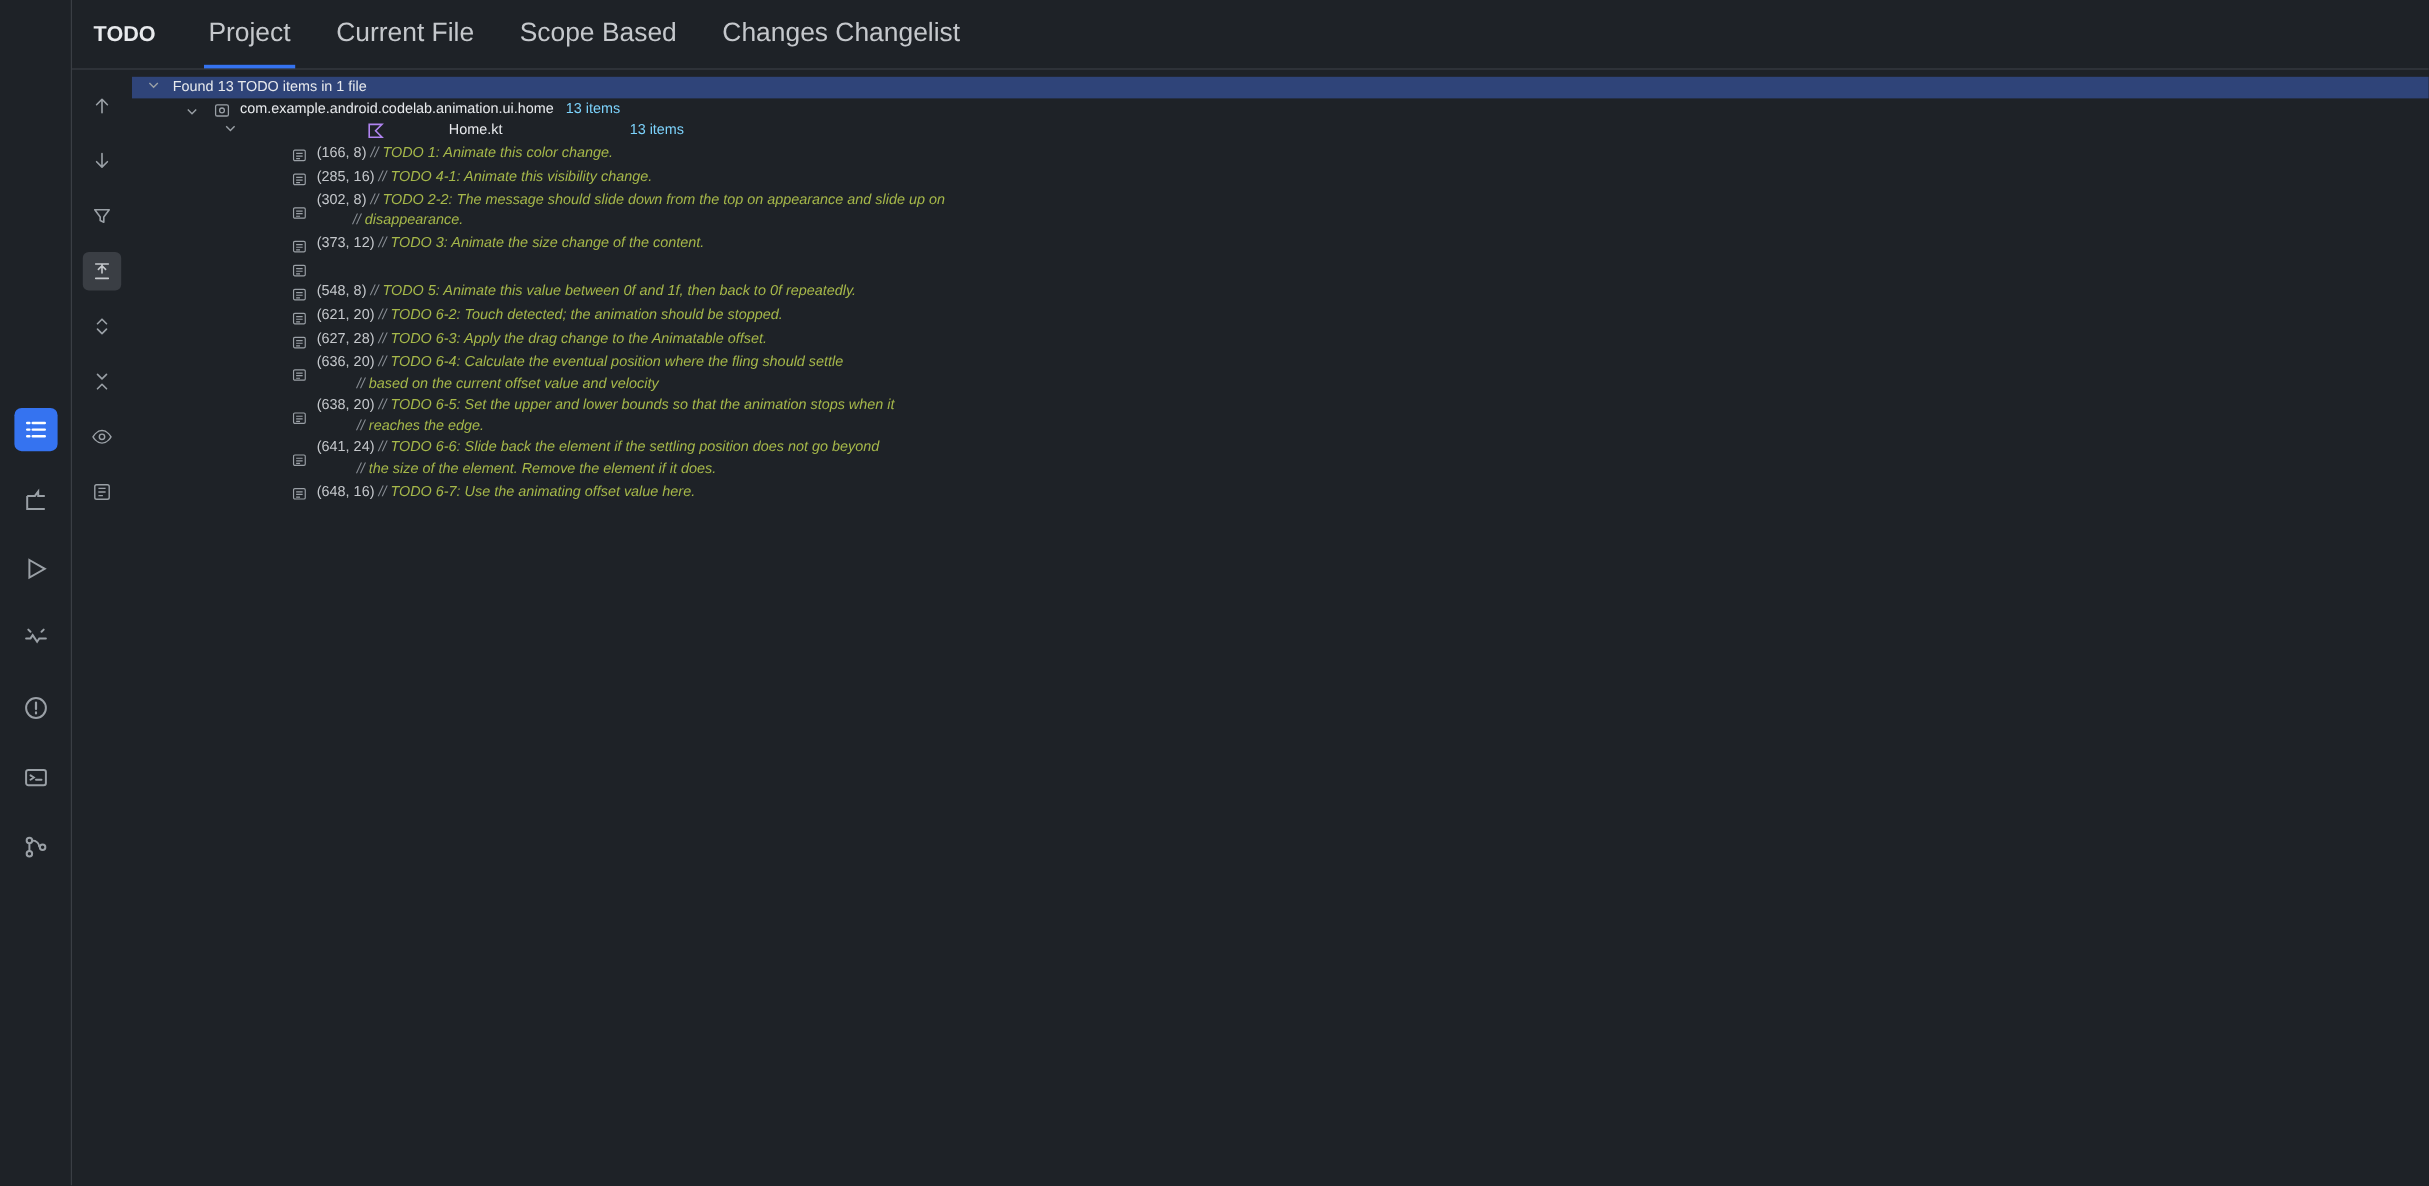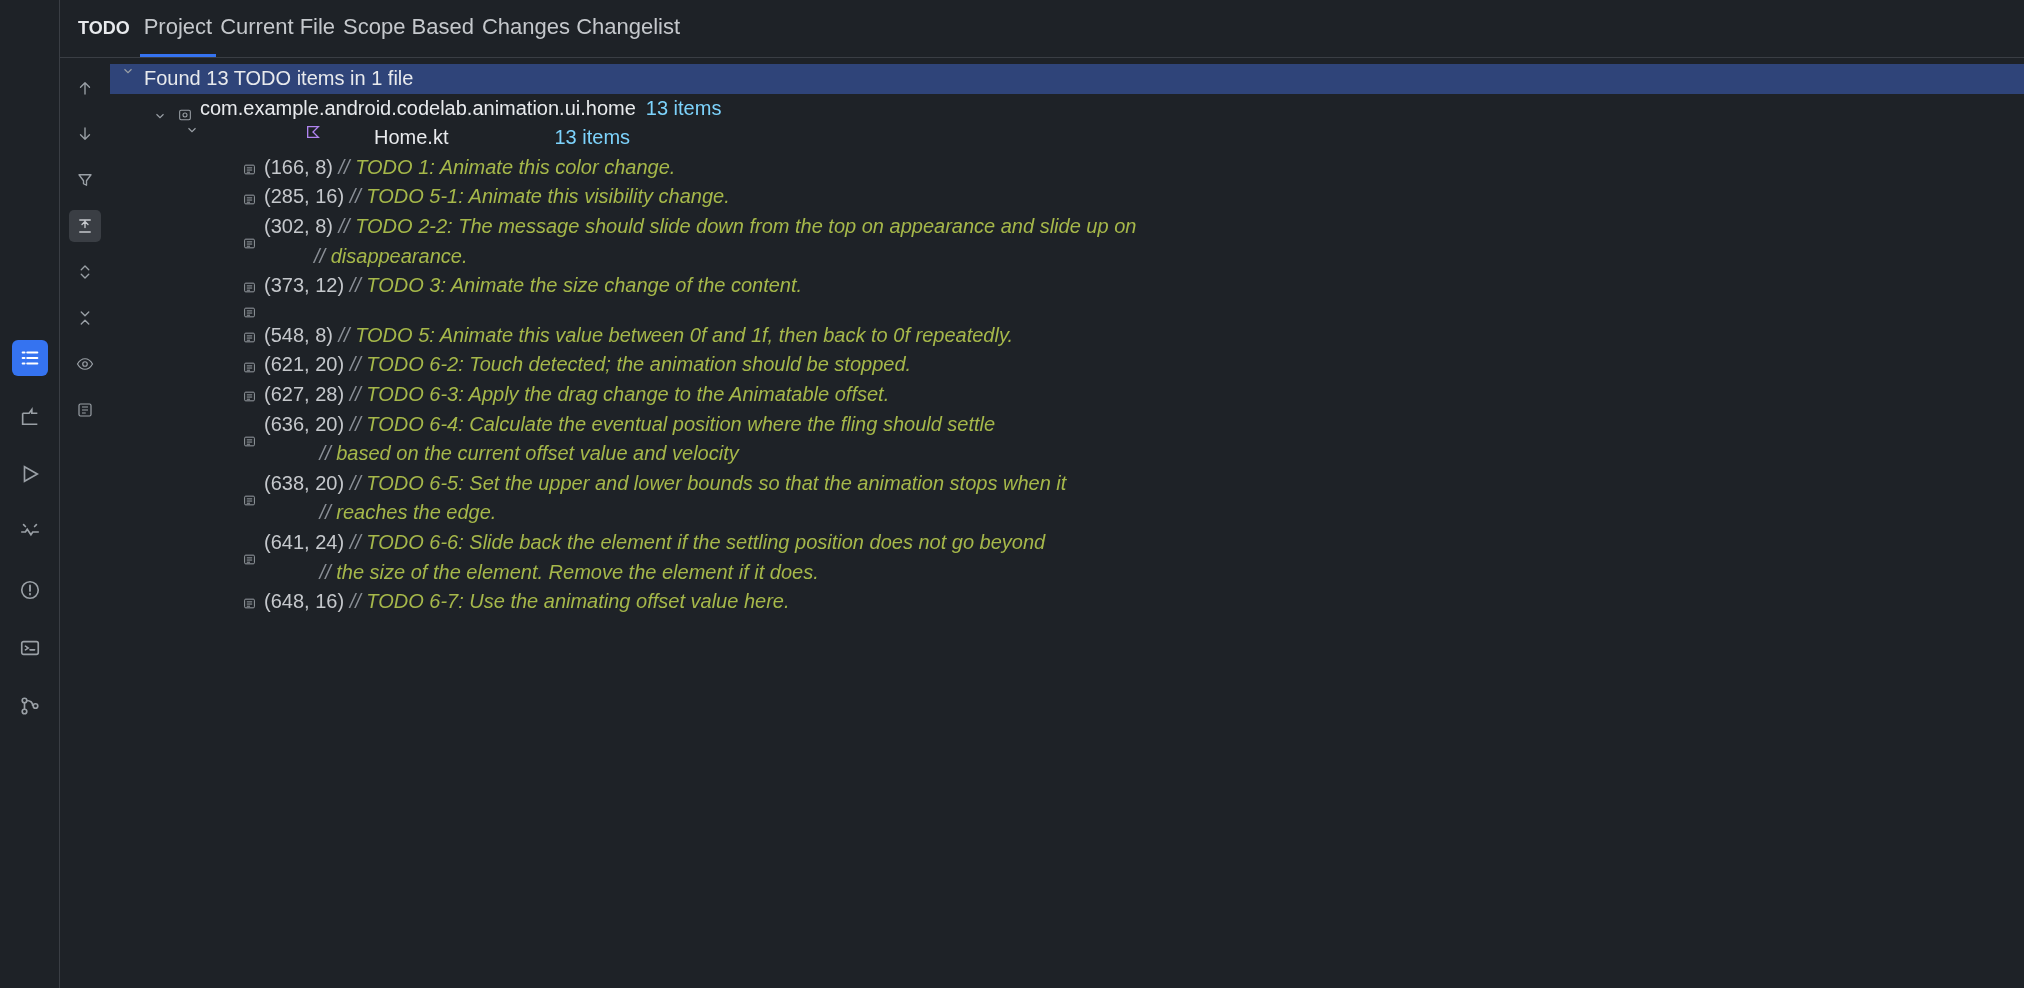--- a/index.html
+++ b/index.html
@@ -37,20 +37,21 @@
   flex: 1;
   display: flex;
   flex-direction: column;
 }
 .tab-bar {
   display: flex;
   align-items: center;
   border-bottom: 1px solid #3a3e44;
   padding: 0 18px;
   height: 58px;
+  gap: 30px;
 }
 .tab-bar .heading {
   font-weight: 700;
   color: #e8eaed;
   font-size: 18px;
   margin-right: 10px;
 }
 .tab-bar .tab {
   color: #c5c8cc;
   font-size: 22px;
@@ -76,21 +77,21 @@
 .tool-col .tbtn {
   width: 32px; height: 32px;
   display:flex; align-items:center; justify-content:center;
   border-radius:5px;
   color:#9aa0a6;
 }
 .tool-col .tbtn.pressed { background:#3a3e44; color:#c5c8cc; }
 .tree {
   flex: 1;
   padding-top: 6px;
-  font-size: 20px;
+  font-size: 12px;
   line-height: 1.48;
 }
 .row {
   display: flex;
   align-items: flex-start;
   white-space: nowrap;
 }
 .row.selected {
   background: #2f4479;
 }
@@ -288,21 +289,21 @@
             </div>
           </div>
           <div class="row indent-3">
             <span class="item-icon">
               <svg width="15" height="13" viewBox="0 0 24 24">
                 <rect x="3" y="4" width="18" height="16" rx="2" stroke="currentColor" stroke-width="1.8" fill="none"></rect>
                 <path d="M7 9h10M7 13h10M7 17h6" stroke="currentColor" stroke-width="1.8"></path>
               </svg>
             </span>
             <div class="multi">
-              <div><span class="coord">(285, 16)</span> <span class="slashes">// </span><span class="comment">TODO 5-1: Animate this visibility change.</span></div>
+              <div><span class="coord">(285, 16)</span> <span class="slashes">// </span><span class="comment">TODO 4-1: Animate this visibility change.</span></div>
             </div>
           </div>
           <div class="row indent-3">
             <span class="item-icon">
               <svg width="15" height="13" viewBox="0 0 24 24">
                 <rect x="3" y="4" width="18" height="16" rx="2" stroke="currentColor" stroke-width="1.8" fill="none"></rect>
                 <path d="M7 9h10M7 13h10M7 17h6" stroke="currentColor" stroke-width="1.8"></path>
               </svg>
             </span>
             <div class="multi">

